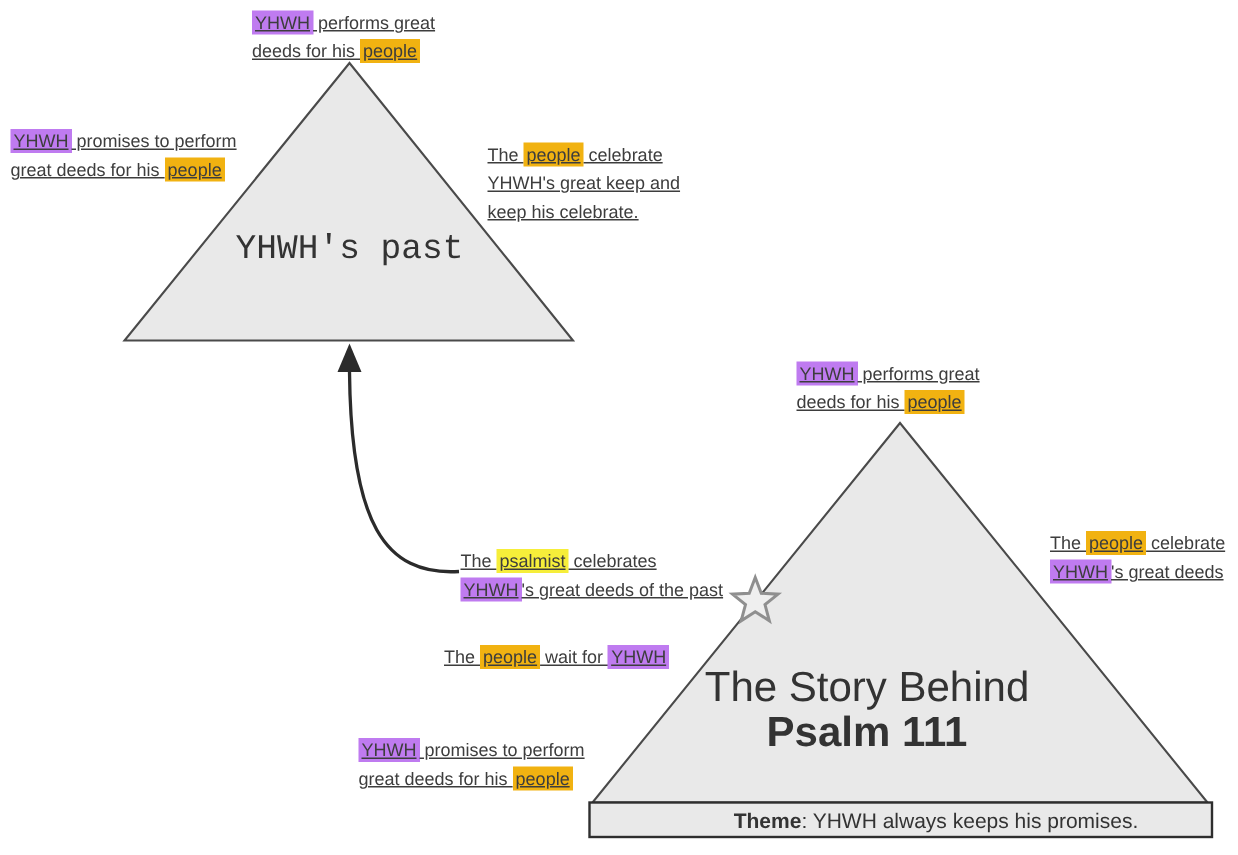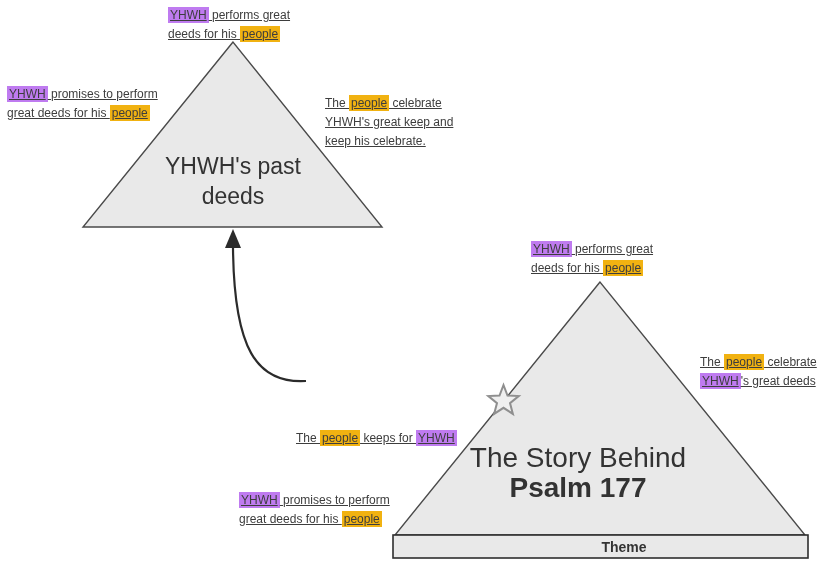--- a/index.html
+++ b/index.html
@@ -26,21 +26,21 @@
     color:var(--text);
     white-space:nowrap;
     text-decoration:underline;
   }
   .hl-purple { background:var(--purple); padding:1px 2px; }
   .hl-amber  { background:var(--amber);  padding:1px 2px; }
   .hl-yellow { background:var(--yellow); padding:1px 2px; }
 
   .t1-label {
     position:absolute; left:123px; top:151px; width:220px;
-    text-align:center; font-size:23px; line-height:30px; color:#333333;
+    text-align:center; font-size:23px; line-height:30px; color:#333333;font-family:Liberation Mono, monospace;
   }
   .t2-label {
     position:absolute; left:428px; top:443px; width:300px;
     text-align:center; font-size:28px; line-height:30px; color:#333333;
   }
   .bold { font-weight:bold; }
   .theme-text {
     position:absolute; left:393px; top:535px; width:462px; height:23px;
     display:flex; align-items:center; justify-content:center;
     font-size:14px; color:#333333; white-space:pre;
@@ -55,30 +55,29 @@
     <polygon class="tri" points="233,42 83,227 382,227"></polygon>
     <polygon class="tri" points="600,282 395,535 805,535"></polygon>
     <rect class="bar" x="393" y="535" width="415" height="23"></rect>
     <path class="arrow-path" d="M306,381 C256,384 234,348 233,248"></path>
     <polygon class="arrow-head" points="233,229 225,248 241,248"></polygon>
     <path class="star" d="M503.5,385 L507.5,395.5 L518.7,396.1 L510,403.1 L512.9,413.9 L503.5,407.8 L494.1,413.9 L497,403.1 L488.3,396.1 L499.5,395.5 Z"></path>
   </svg>
 
   <div class="t1-label">
     <div>YHWH's past</div>
-    <div>deeds</div>
   </div>
 
   <div class="t2-label">
     <div>The Story Behind</div>
-    <div class="bold">Psalm 177</div>
+    <div class="bold">Psalm 111</div>
   </div>
 
   <div class="theme-text">
-    <span class="bold">Theme</span>
+    <span class="bold">Theme</span><span>: YHWH always keeps his promises.</span>
   </div>
 
   <div class="annotation" style="left:168px; top:6px;">
       <div><span class="hl-purple">YHWH</span><span> performs great</span></div>
       <div><span>deeds for his </span><span class="hl-amber">people</span></div>
     </div>
   <div class="annotation" style="left:7px; top:85px;">
       <div><span class="hl-purple">YHWH</span><span> promises to perform</span></div>
       <div><span>great deeds for his </span><span class="hl-amber">people</span></div>
     </div>
@@ -90,21 +89,25 @@
   <div class="annotation" style="left:531px; top:240px;">
       <div><span class="hl-purple">YHWH</span><span> performs great</span></div>
       <div><span>deeds for his </span><span class="hl-amber">people</span></div>
     </div>
   <div class="annotation" style="left:366px; top:302px;">
     </div>
   <div class="annotation" style="left:700px; top:353px;">
       <div><span>The </span><span class="hl-amber">people</span><span> celebrate</span></div>
       <div><span class="hl-purple">YHWH</span><span>'s great deeds</span></div>
     </div>
+  <div class="annotation" style="left:307px; top:365px;">
+      <div><span>The </span><span class="hl-yellow">psalmist</span><span> celebrates</span></div>
+      <div><span class="hl-purple">YHWH</span><span>'s great deeds of the past</span></div>
+    </div>
   <div class="annotation" style="left:296px; top:429px;">
-      <div><span>The </span><span class="hl-amber">people</span><span> keeps for </span><span class="hl-purple">YHWH</span></div>
+      <div><span>The </span><span class="hl-amber">people</span><span> wait for </span><span class="hl-purple">YHWH</span></div>
     </div>
   <div class="annotation" style="left:239px; top:491px;">
       <div><span class="hl-purple">YHWH</span><span> promises to perform</span></div>
       <div><span>great deeds for his </span><span class="hl-amber">people</span></div>
     </div>
 
 </div>
 
 </body></html>

